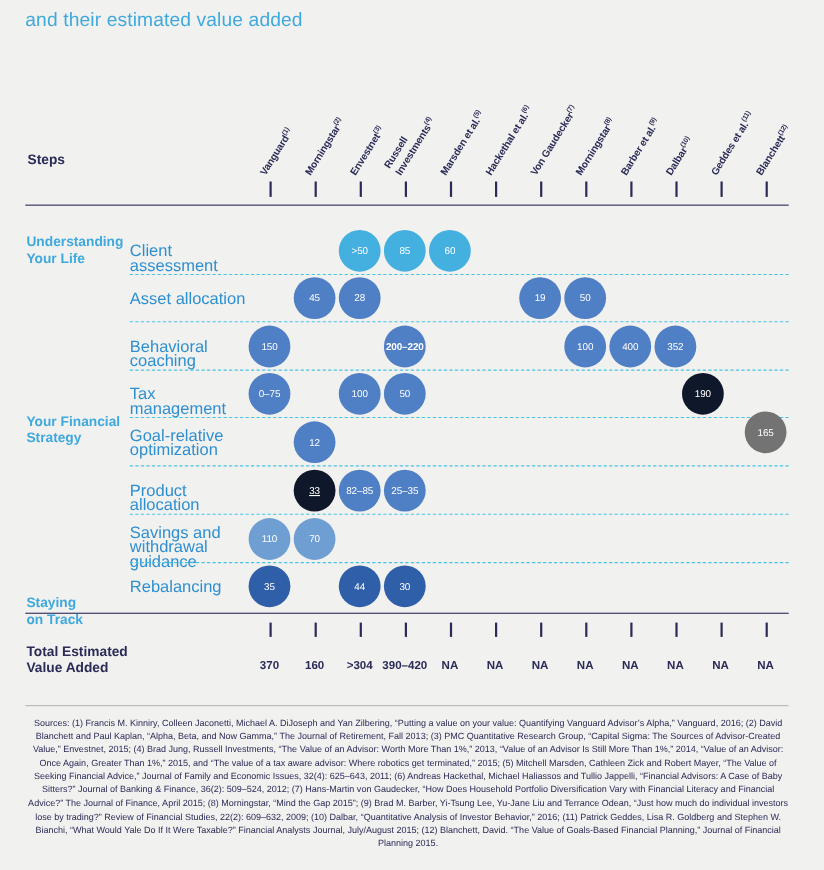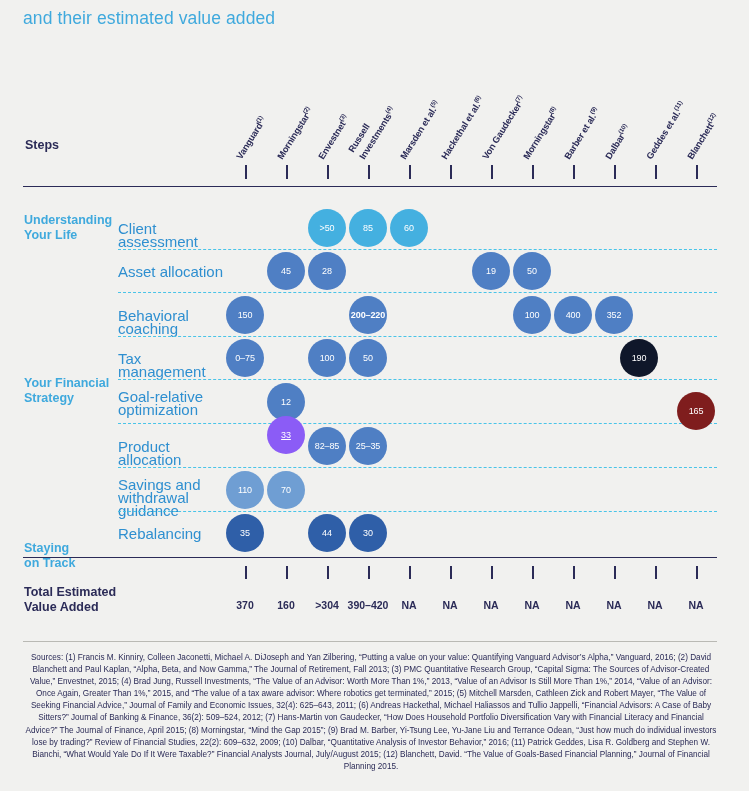--- a/index.html
+++ b/index.html
@@ -329,26 +329,26 @@
       <div class="bubble" style="width: 38px; height: 38px; left: 226px; top: 339px; background: rgb(79, 127, 196);">0–75</div>
       <div class="bubble" style="width: 38px; height: 38px; left: 308px; top: 339px; background: rgb(79, 127, 196);">100</div>
       <div class="bubble" style="width: 38px; height: 38px; left: 349px; top: 339px; background: rgb(79, 127, 196);">50</div>
       <div class="bubble" style="width: 38px; height: 38px; left: 620px; top: 339px; background: #0f172a;">190</div>
       <div class="act-label" style="top: 390px;">
         <span>Goal-relative</span>
         <span>optimization</span>
       </div>
       <div class="dash" style="top: 423px;"></div>
       <div class="bubble" style="width: 38px; height: 38px; left: 267px; top: 383px; background: rgb(79, 127, 196);">12</div>
-      <div class="bubble" style="width: 38px; height: 38px; left: 677px; top: 392px; background: #7f1d1d;">165</div>
+      <div class="bubble" style="width: 38px; height: 38px; left: 677px; top: 374px; background: #737373;">165</div>
       <div class="act-label" style="top: 440px;">
         <span>Product allocation</span>
       </div>
       <div class="dash" style="top: 467px;"></div>
-      <div class="bubble" style="width: 38px; height: 38px; left: 267px; top: 416px; background: #8b5cf6; text-decoration: underline;">33</div>
+      <div class="bubble" style="width: 38px; height: 38px; left: 267px; top: 427px; background: #0f172a; text-decoration: underline;">33</div>
       <div class="bubble" style="width: 38px; height: 38px; left: 308px; top: 427px; background: rgb(79, 127, 196);">82–85</div>
       <div class="bubble" style="width: 38px; height: 38px; left: 349px; top: 427px; background: rgb(79, 127, 196);">25–35</div>
       <div class="act-label" style="top: 478px;">
         <span>Savings and</span>
         <span>withdrawal guidance</span>
       </div>
       <div class="dash" style="top: 511px;"></div>
       <div class="bubble" style="width: 38px; height: 38px; left: 226px; top: 471px; background: rgb(111, 158, 211);">110</div>
       <div class="bubble" style="width: 38px; height: 38px; left: 267px; top: 471px; background: rgb(111, 158, 211);">70</div>
       <div class="act-label" style="top: 527px;">

